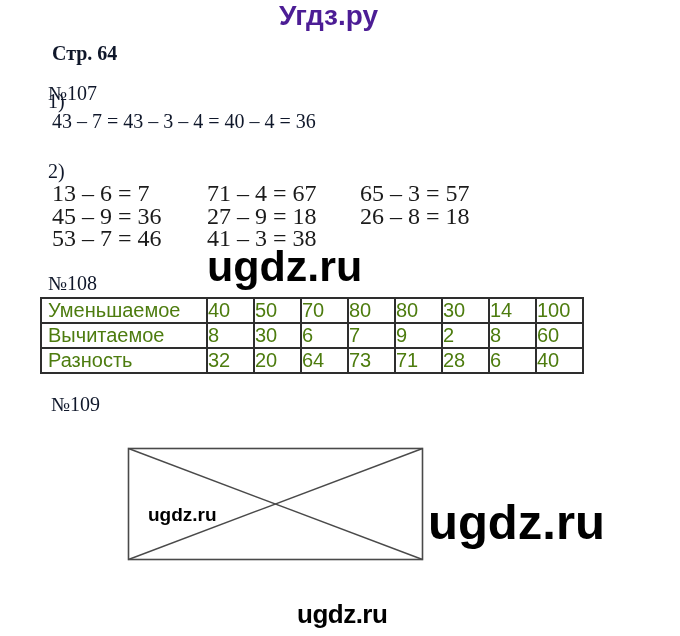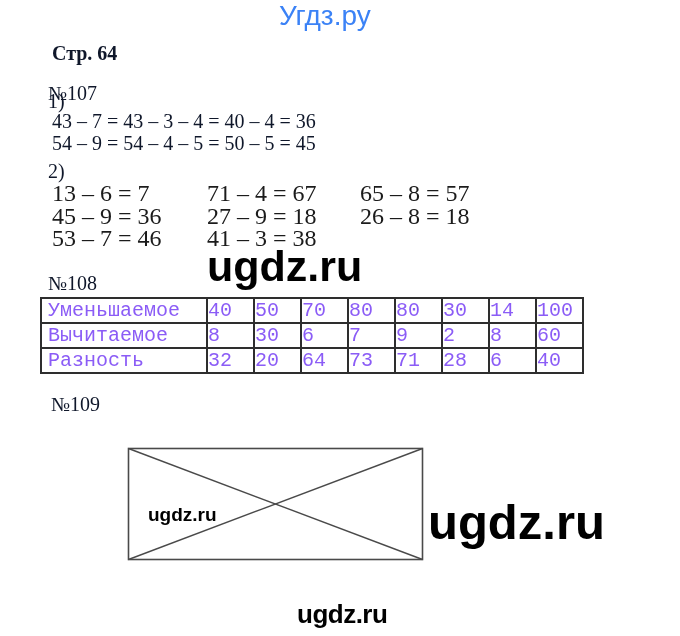--- a/index.html
+++ b/index.html
@@ -16,44 +16,44 @@
   .serif { font-family: "Liberation Serif", "DejaVu Serif", serif; font-size: 20px; line-height: 22px; color: #0f172a; }
   .bold { font-weight: bold; }
   .wm {
     font-family: "Liberation Sans", "DejaVu Sans", sans-serif;
     font-weight: bold;
     color: #000000;
     line-height: 1;
   }
   .site-header {
     font-family: "Liberation Sans", "DejaVu Sans", sans-serif;
-    font-weight: normal;
+    font-weight: bold;
     font-size: 28px;
     line-height: 30px;
-    color: #3b82f6;
+    color: #4c1d95;
   }
   .eq-grid {
     position: absolute;
     left: 52px;
     top: 180px;
     display: grid;
     grid-template-columns: 155px 153px auto;
     grid-auto-rows: 22.5px;
     font-family: "Liberation Serif", "DejaVu Serif", serif;
     font-size: 24px;
     color: #1b1b1b;
   }
   table.t108 {
     position: absolute;
     left: 40px;
     top: 297px;
     border-collapse: collapse;
-    font-family: Liberation Mono, monospace;
+    font-family: Liberation Sans, sans-serif;
     font-size: 20px;
-    color: #8b5cf6;
+    color: #4d7c0f;
   }
   table.t108 td {
     border: 2px solid #2e2e2e;
     height: 20px;
     padding: 0;
     text-align: left;
     width: 45px;
   }
   table.t108 td.lbl {
     width: 158px;
@@ -69,28 +69,27 @@
   <div class="abs site-header" style="left:279px; top:1px;">Угдз.ру</div>
 
   <div class="abs serif bold" style="left:52px; top:42px;">Стр. 64</div>
 
   <div class="abs serif" style="left:48px; top:82px;">№107</div>
 
   <div class="abs serif" style="left:48px; top:90px;">1)</div>
 
   <div class="abs serif" style="left:52px; top:110px;">43 – 7 = 43 – 3 – 4 = 40 – 4 = 36</div>
 
-  <div class="abs serif" style="left:52px; top:132px;">54 – 9 = 54 – 4 – 5 = 50 – 5 = 45</div>
 
   <div class="abs serif" style="left:48px; top:160px;">2)</div>
 
   <div class="eq-grid">
     <span>13 – 6 = 7</span>
     <span>71 – 4 = 67</span>
-    <span>65 – 8 = 57</span>
+    <span>65 – 3 = 57</span>
     <span>45 – 9 = 36</span>
     <span>27 – 9 = 18</span>
     <span>26 – 8 = 18</span>
     <span>53 – 7 = 46</span>
     <span>41 – 3 = 38</span>
   </div>
 
   <div class="abs wm" style="left:207px; top:245px; font-size:43px;">ugdz.ru</div>
 
   <div class="abs serif" style="left:48px; top:272px;">№108</div>

